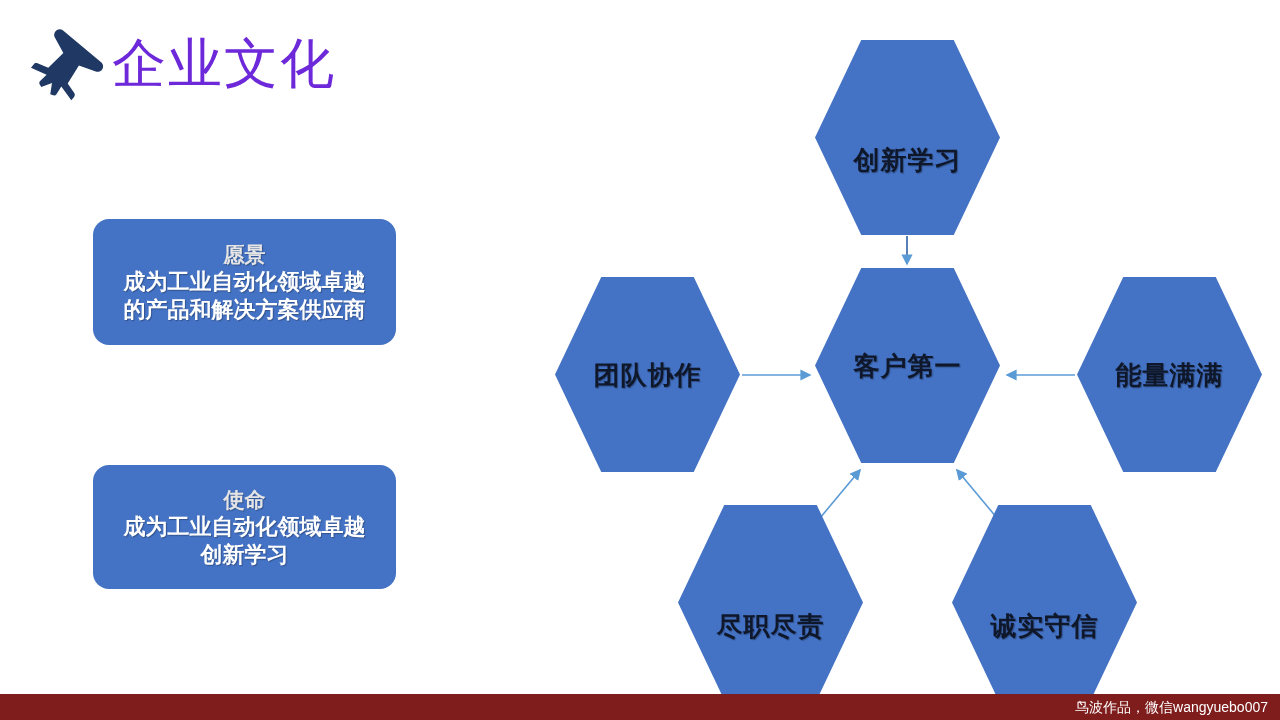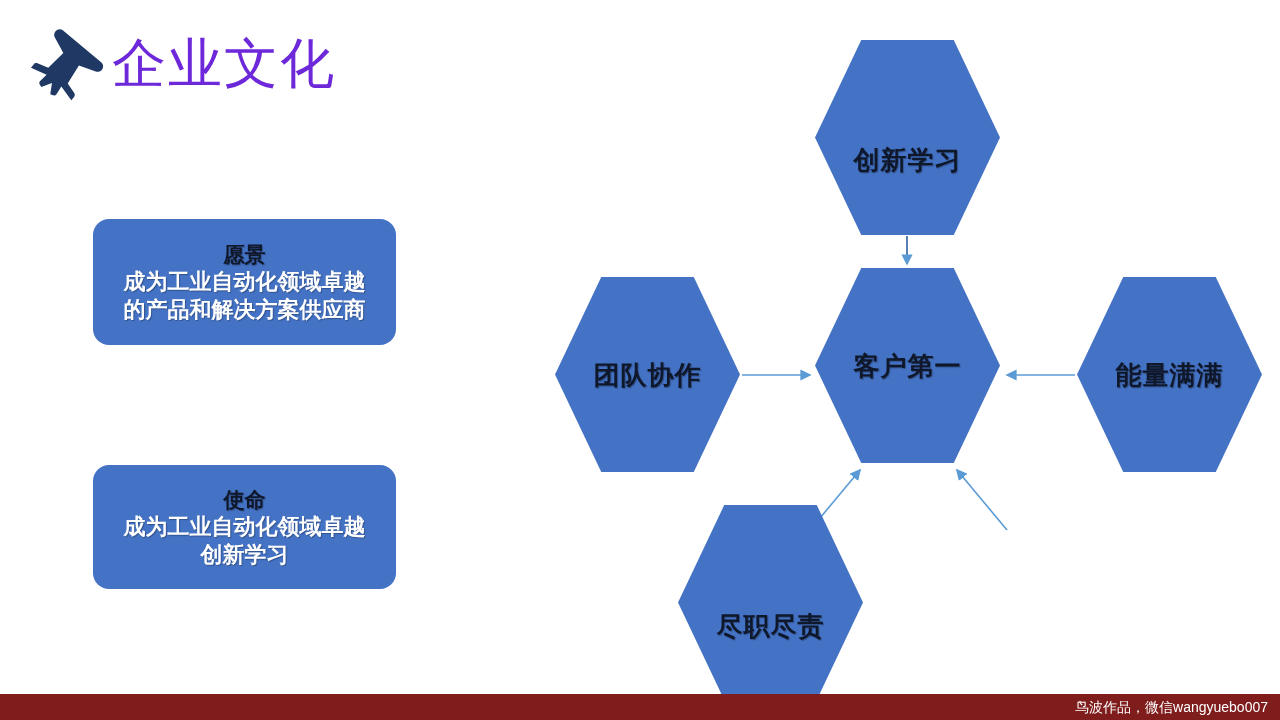--- a/index.html
+++ b/index.html
@@ -71,21 +71,21 @@
     width: 303px;
     height: 126px;
   }
   .info-card.mission {
     left: 93px;
     top: 465px;
     width: 303px;
     height: 124px;
   }
   .card-heading {
-    color: #0f172a;
+    color: #e5e5e5;
     font-size: 21px;
     line-height: 27px;
     font-weight: bold;
     text-shadow: 1px 1px 1px rgba(0,0,0,0.28);
   }
   .card-body {
     color: #ffffff;
     font-size: 22px;
     line-height: 28px;
     font-weight: bold;
@@ -224,19 +224,22 @@
     </div>
 
     <div class="hex right">
       <span class="hex-label">能量满满</span>
     </div>
 
     <div class="hex bottomleft">
       <span class="hex-label">尽职尽责</span>
     </div>
 
+    <div class="hex bottomright">
+      <span class="hex-label">诚实守信</span>
+    </div>
   </div>
 
   <div class="footer">
     <div class="footer-credit">鸟波作品，微信wangyuebo007</div>
   </div>
 
 </div>
 
 </body></html>

